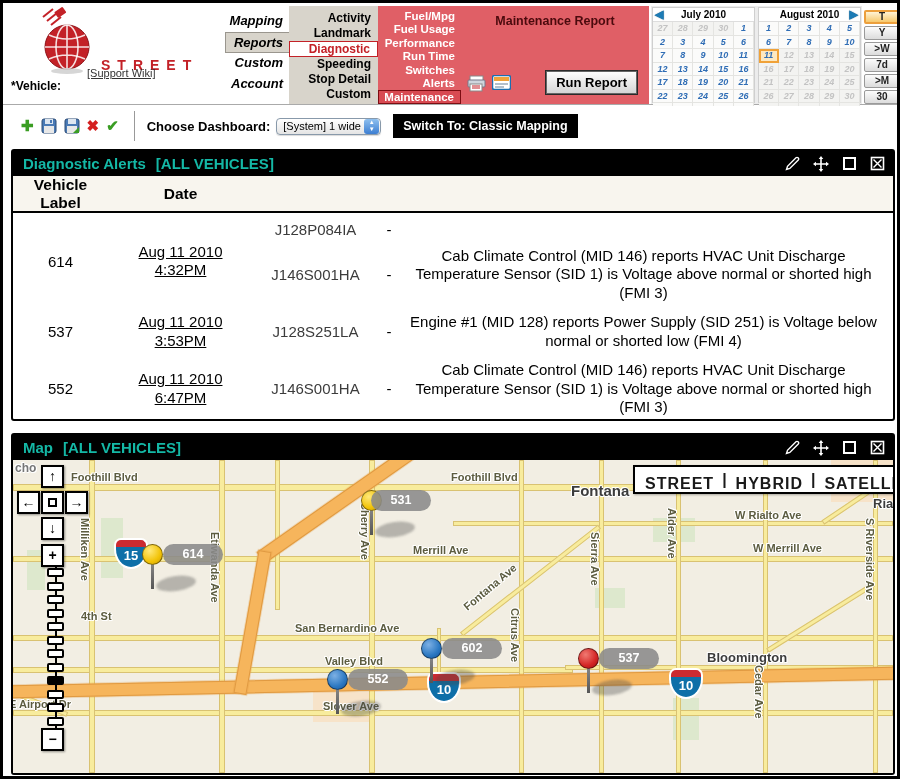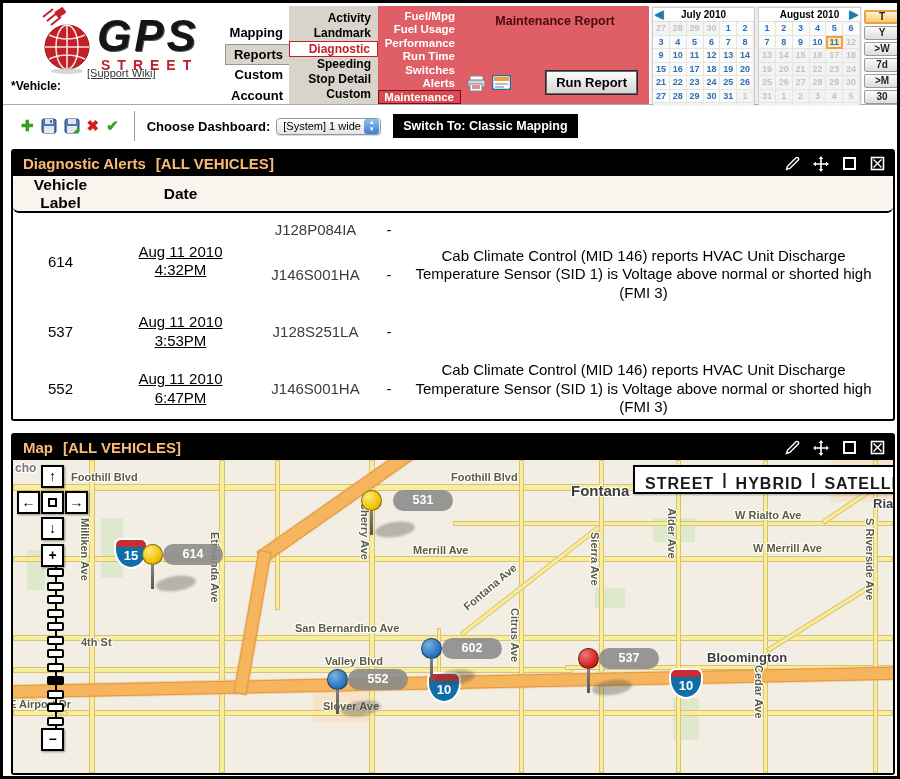--- a/index.html
+++ b/index.html
@@ -14,21 +14,21 @@
 .brand-gps { position:absolute; left:88px; top:6px; font-size:44px; font-weight:bold; font-style:italic; letter-spacing:3px; color:#151515; text-shadow:1px 1px 0 #555; }
 .brand-insight { position:absolute; left:92px; top:52px; font-size:14px; font-weight:bold; letter-spacing:7px; color:#c32127; }
 #support-link { position:absolute; left:84px; top:64px; font-size:11px; color:#333; text-decoration:underline; }
 #vehicle-row { position:absolute; left:8px; top:76px; display:flex; align-items:center; gap:5px; }
 .veh-label { font-size:12px; font-weight:bold; color:#000; }
 .mac-select { display:inline-flex; align-items:center; justify-content:space-between; border:1px solid #8899aa; border-radius:4px; background:linear-gradient(#ffffff,#e4e4e4); height:17px; padding-left:6px; box-shadow:0 1px 1px rgba(0,0,0,.15); }
 #vehicle-select { width:178px; }
 .veh-value { font-size:9px; font-weight:bold; color:#c32127; letter-spacing:.3px; }
 .stepper { width:15px; height:15px; margin:0 1px; border-radius:3px; background:linear-gradient(#8fc0ef,#3c7ed2); color:#fff; font-size:6px; line-height:7px; text-align:center; display:flex; flex-direction:column; justify-content:center; }
 
-#nav-col { position:absolute; left:222px; top:20px; width:64px; }
+#nav-col { position:absolute; left:222px; top:8px; width:64px;font-style:italic; }
 .nav-item { font-size:13px; font-weight:bold; color:#000; text-align:right; padding:2px 6px 2px 0; height:21px; cursor:pointer; }
 .nav-item.sel { background:#d8d4cb; border:1px solid #9a968e; border-right:none; }
 
 #rt-col { position:absolute; left:286px; top:3px; width:89px; height:98px; background:#d8d4cb; padding-top:5px; }
 .rt-item { font-size:12px; font-weight:bold; color:#000; text-align:right; padding:0 7px 0 0; height:15px; line-height:15px; cursor:pointer; }
 .rt-item.sel { background:#fff; color:#c32127; border:1px solid #c32127; height:16px; line-height:14px; }
 
 #red-wrap { position:absolute; left:375px; top:3px; width:271px; height:98px; background:#e05f66; }
 #rs-col { position:absolute; left:0; top:4px; width:83px; }
 .rs-item { font-size:11.5px; font-weight:bold; color:#fff; text-align:right; padding:0 6px 0 0; height:13.4px; line-height:13.4px; cursor:pointer; }
@@ -37,21 +37,21 @@
 .maint-title { position:absolute; left:0; top:8px; width:100%; text-align:center; font-size:12.5px; font-weight:bold; color:#4b0a0d; }
 .maint-desc { position:absolute; left:14px; top:28px; width:168px; text-align:center; font-size:11px; color:#1a1a1a; line-height:1.25; }
 .maint-icons { position:absolute; left:6px; bottom:12px; display:flex; gap:5px; }
 .run-btn { position:absolute; right:12px; bottom:10px; font-family:"Liberation Sans", sans-serif; font-size:13px; font-weight:bold; color:#000; background:linear-gradient(#fdfdfd,#d5d5d5); border:1px solid #666; box-shadow:0 0 0 1px #2a2a2a; padding:3px 9px; cursor:pointer; }
 
 #cal-wrap { position:absolute; left:648px; top:3px; width:211px; height:98px; background:#ececec; display:flex; gap:3px; padding:1px; }
 .cal { width:103px; background:#f4f4f2; border:1px solid #cfcfcf; }
 .cal-title { position:relative; height:14px; background:#fff; border-bottom:1px solid #ddd; text-align:center; font-size:10px; font-weight:bold; color:#000; line-height:14px; }
 .cal-arrow { position:absolute; top:0; font-size:11px; color:#1c7bb5; line-height:13px; cursor:pointer; text-shadow:0 0 1px #0a4a70; }
 .cal-arrow.left { left:2px; } .cal-arrow.right { right:2px; }
-.cal-grid { display:grid; grid-template-columns:repeat(6,1fr); }
+.cal-grid { display:grid; grid-template-columns:repeat(5,1fr);font-style:italic; }
 .cal-day { height:13.5px; font-size:9px; font-weight:bold; text-align:center; line-height:13.5px; color:#2f6db5; background:#fbfbfa; border-right:1px solid #e4e4e1; border-bottom:1px solid #e4e4e1; cursor:pointer; }
 .cal-day.m { color:#c3c3c3; background:#f3f3f1; }
 .cal-day.t { outline:2px solid #f0a238; outline-offset:-2px; background:#fde9c2; position:relative; z-index:2; }
 
 #quick-col { position:absolute; left:861px; top:7px; width:36px; display:flex; flex-direction:column; gap:2.5px; }
 .qbtn { height:13.5px; font-size:10px; font-weight:bold; color:#222; text-align:center; line-height:12px; background:linear-gradient(#fcfcfc,#dcdcdc); border:1px solid #9a9a9a; border-radius:2px; cursor:pointer; }
 .qbtn.sel { border:2px solid #ec9f3c; background:linear-gradient(#fff3d6,#f7c96d); line-height:10px; }
 
 
 .toolbar { position:absolute; left:0; top:103px; width:100%; height:40px; display:flex; align-items:center; padding-left:18px; background:#fff; }
@@ -62,28 +62,28 @@
 .tb-divider { width:1px; height:30px; background:#999; margin:0 12px 0 8px; }
 .tb-label { font-size:13px; font-weight:bold; color:#000; margin-right:6px; }
 #dash-select { width:105px; }
 .dash-value { font-size:11px; color:#000; }
 .switch-btn { margin-left:12px; background:#000; color:#fff; font-family:"Liberation Sans", sans-serif; font-size:12.5px; font-weight:bold; border:none; padding:5px 10px; cursor:pointer; }
 
 
 .panel { position:absolute; left:8px; width:884px; border:2px solid #000; background:#fff; border-radius:3px; }
 #alerts-panel { top:146px; height:272px; }
 #map-panel { top:430px; height:342px; }
-.panel-titlebar { position:relative; height:25px; background:#000; color:#fdba74; display:flex; align-items:center; padding-left:10px; }
+.panel-titlebar { position:relative; height:25px; background:#000; color:#14b8a6; display:flex; align-items:center; padding-left:10px; }
 .pt-name { font-size:15px; font-weight:bold; }
 .pt-scope { font-size:15px; font-weight:bold; margin-left:10px; }
 .pt-icons { position:absolute; right:8px; top:0; height:25px; display:flex; align-items:center; gap:13px; }
 .pt-icons svg { cursor:pointer; display:block; }
 
 
-.ahead { display:grid; grid-template-columns:95px 145px 1fr; height:37px; background:#f8f5ee; border-bottom:2px solid #000; align-items:center;border-radius:6px; }
+.ahead { display:grid; grid-template-columns:95px 145px 1fr; height:37px; background:#f8f5ee; border-bottom:2px solid #000; align-items:center; }
 .hc { font-size:15.5px; font-weight:bold; color:#000; text-align:center; line-height:1.1; }
 .hc.c3 { padding-right:130px; }
 #alert-rows { padding-top:3px; }
 .arow { display:grid; grid-template-columns:95px 145px 1fr; align-items:center; padding:5px 0 6px 0; }
 .cell.vehicle { font-size:15px; color:#000; text-align:center; }
 .cell.date { font-size:15px; color:#000; text-align:center; line-height:1.25;text-decoration:underline; }
 .codes { display:flex; flex-direction:column; gap:9px; }
 .code-line { display:grid; grid-template-columns:125px 22px 1fr; align-items:center; }
 .code { font-size:15px; color:#3c3c3c; text-align:center; }
 .dash { font-size:15px; color:#000; text-align:center; }
@@ -136,21 +136,20 @@
     <div id="logo-block">
       <svg id="globe-svg" width="58" height="68" viewBox="0 0 58 68">
         <circle cx="30" cy="40" r="22" fill="#c32127"></circle>
         <ellipse cx="30" cy="40" rx="22" ry="22" fill="none" stroke="#8c1116" stroke-width="1"></ellipse>
         <path d="M8 40 H52 M30 18 V62 M12 28 Q30 36 48 28 M12 52 Q30 44 48 52" stroke="#fff" stroke-width="1.6" fill="none" opacity="0.85"></path>
         <ellipse cx="30" cy="40" rx="11" ry="22" fill="none" stroke="#fff" stroke-width="1.6" opacity="0.85"></ellipse>
         <rect x="18" y="2" width="10" height="7" rx="1" fill="#c32127" transform="rotate(-35 23 5)"></rect>
         <path d="M10 14 L20 6 M14 18 L24 10 M6 10 L16 2" stroke="#c32127" stroke-width="2" fill="none"></path>
         <ellipse cx="30" cy="64" rx="16" ry="3" fill="#bbb" opacity="0.6"></ellipse>
       </svg>
-      <div class="brand-gps">GPS</div>
       <div class="brand-insight">STREET</div>
     </div>
     <a id="support-link" href="#">[Support Wiki]</a>
     <div id="vehicle-row">
       <span class="veh-label">*Vehicle:</span>
     </div>
     <div id="nav-col">
         <div class="nav-item">Mapping</div>
         <div class="nav-item sel">Reports</div>
         <div class="nav-item">Custom</div>
@@ -366,20 +365,21 @@
             </div>
           </div>
         </div>
         <div class="arow">
           <div class="cell vehicle">537</div>
           <div class="cell date">Aug 11 2010<br>3:53PM</div>
           <div class="codes">
             <div class="code-line">
               <span class="code">J128S251LA</span>
               <span class="dash">-</span>
+              <span class="desc">Engine #1 (MID 128) reports Power Supply (SID 251) is Voltage below normal or shorted low (FMI 4)</span>
             </div>
           </div>
         </div>
         <div class="arow">
           <div class="cell vehicle">552</div>
           <div class="cell date">Aug 11 2010<br>6:47PM</div>
           <div class="codes">
             <div class="code-line">
               <span class="code">J146S001HA</span>
               <span class="dash">-</span>
@@ -441,21 +441,21 @@
         <div class="road-d" style="left: -18px; top: 238px; width: 75px; height: 5px; transform: rotate(22deg);"></div>
         <div class="hwy" style="left: -6px; top: 216px; width: 892px; height: 13px; transform: rotate(-1.2deg);"></div>
         <div class="hwy" style="left: 230px; top: 35px; width: 195px; height: 14px; transform: rotate(-35deg);"></div>
         <div class="hwy" style="left: 167px; top: 156px; width: 145px; height: 13px; transform: rotate(-80deg);"></div>
         <div class="st-label h" style="left: 58px; top: 11px;">Foothill Blvd</div>
         <div class="st-label h" style="left: 438px; top: 11px;">Foothill Blvd</div>
         <div class="st-label h" style="left: 852px; top: 11px;">Foothill Blvd</div>
         <div class="st-label h" style="left: 722px; top: 49px;">W Rialto Ave</div>
         <div class="st-label h" style="left: 400px; top: 84px;">Merrill Ave</div>
         <div class="st-label h" style="left: 740px; top: 82px;">W Merrill Ave</div>
-        <div class="st-label h" style="left: 68px; top: 176px;">4th St</div>
+        <div class="st-label h" style="left: 68px; top: 150px;">4th St</div>
         <div class="st-label h" style="left: 282px; top: 162px;">San Bernardino Ave</div>
         <div class="st-label h" style="left: 312px; top: 195px;">Valley Blvd</div>
         <div class="st-label h" style="left: 310px; top: 240px;">Slover Ave</div>
         <div class="st-label h" style="left: -4px; top: 238px;">E Airport Dr</div>
         <div class="st-label v" style="left: 66px; top: 58px;">Milliken Ave</div>
         <div class="st-label v" style="left: 196px; top: 72px;">Etiwanda Ave</div>
         <div class="st-label v" style="left: 346px; top: 42px;">Cherry Ave</div>
         <div class="st-label v" style="left: 496px; top: 148px;">Citrus Ave</div>
         <div class="st-label v" style="left: 576px; top: 72px;">Sierra Ave</div>
         <div class="st-label v" style="left: 653px; top: 48px;">Alder Ave</div>
@@ -475,21 +475,21 @@
           <div class="s-body">10</div>
         </div>
         <div class="shield" style="left: 656px; top: 208px;">
           <div class="s-top"></div>
           <div class="s-body">10</div>
         </div>
         <div class="pin" style="left: 0px; top: 0px;">
           <div class="pin-shadow" style="left: 362px; top: 62px;"></div>
           <div class="pin-stick" style="left: 357px; top: 48px;"></div>
           <div class="pin-head yellow" style="left: 348px; top: 30px;"></div>
-          <div class="pin-label" style="left: 380px; top: 30px;">531</div>
+          <div class="pin-label" style="left: 358px; top: 30px;">531</div>
         </div>
         <div class="pin" style="left: 0px; top: 0px;">
           <div class="pin-shadow" style="left: 143px; top: 116px;"></div>
           <div class="pin-stick" style="left: 138px; top: 102px;"></div>
           <div class="pin-head yellow" style="left: 129px; top: 84px;"></div>
           <div class="pin-label" style="left: 150px; top: 84px;">614</div>
         </div>
         <div class="pin" style="left: 0px; top: 0px;">
           <div class="pin-shadow" style="left: 422px; top: 210px;"></div>
           <div class="pin-stick" style="left: 417px; top: 196px;"></div>

